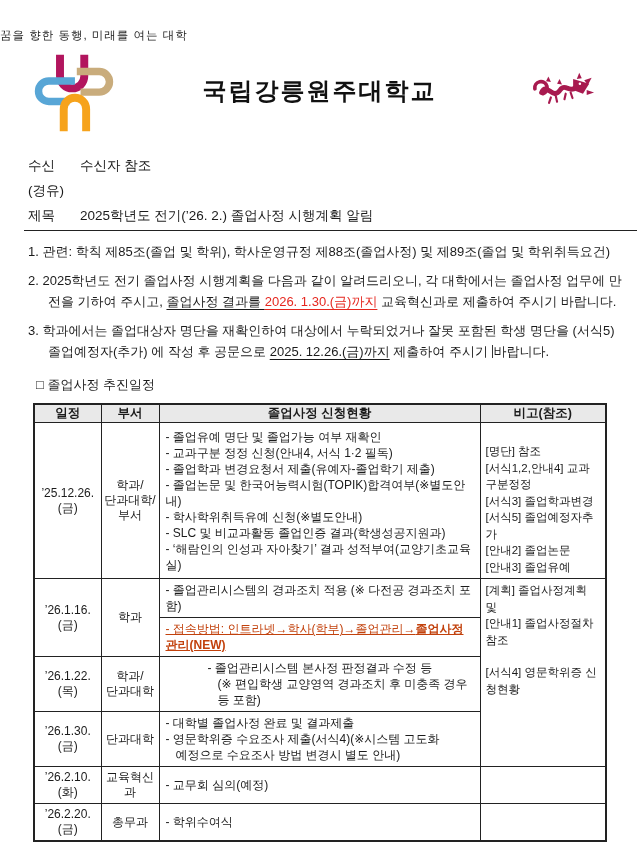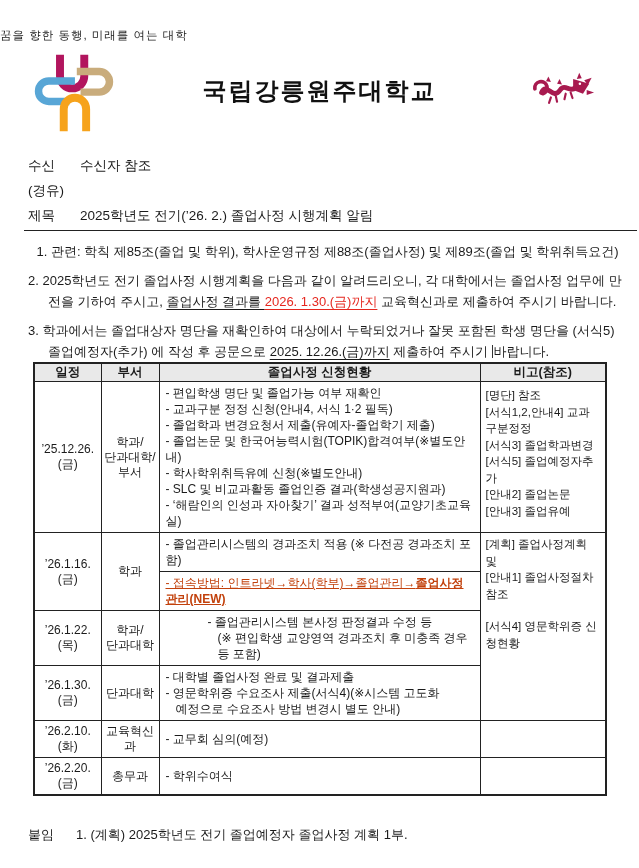--- a/index.html
+++ b/index.html
@@ -21,36 +21,36 @@
   
   .meta { margin:10px 14px 0 28px; font-size:13.5px; }
   .meta-line { line-height:25px; height:25px; }
   .meta-label { display:inline-block; min-width:30px; margin-right:22px; }
 
   .rule { border:none; border-top:1.6px solid #222; margin:2px 2px 0 24px; }
 
   
   .body-text { margin:10px 12px 0 28px; font-size:13px; line-height:1.62; }
   .para { margin-top:8px; }
-  .para.first { margin-top:10px;text-align:center; }
+  .para.first { margin-top:10px; }
   .hang { padding-left:20px; text-indent:-20px; }
   .ul { text-decoration:underline; text-underline-offset:3px; }
   .red { color:#e5271f; }
   .caret { display:inline-block; width:1px; height:13px; background:#333; vertical-align:-2px; margin-right:1px; }
   .schedule-heading { margin:12px 0 8px 8px; font-size:13px; }
 
   
   table.sched { border-collapse:collapse; margin-left:33px; width:572px; table-layout:fixed;
     font-size:12px; border:2px solid #222; }
   .sched th, .sched td { border:1px solid #222; vertical-align:middle; }
   .sched th { background:#e9e9e9; font-weight:bold; height:14px; font-size:12.5px; }
   .sched td.c { text-align:center; line-height:15px; padding:3px 1px; }
   .sched td.tasks { padding:3px 6px; line-height:16px; }
   .sched td.notes { padding:3px 5px; line-height:16.5px; font-size:11.5px; vertical-align:top; }
-  .sched tr.r1 td.notes { padding-top:5px; }
+  .sched tr.r1 td.notes { padding-top:20px; }
   .sched td.tasks .ind { padding-left:10px; }
   .sched td.blue { color:#c2410c;text-decoration:underline; }
   .sched td.blue .b { font-weight:bold; }
   .note-gap { height:16px; }
   .merged-notes { vertical-align:middle; }
   tr.r2a td.tasks, tr.r2b td.tasks { height:22px; }
   tr.r3 td.tasks { height:34px;padding-left:48px; }
   tr.r4 td.tasks { height:50px; }
   tr.r5 td, tr.r6 td { height:21px; }
 
@@ -101,20 +101,21 @@
       <span class="meta-label">제목</span><span>2025학년도 전기(’26. 2.) 졸업사정 시행계획 알림</span>
     </div>
   </div>
 
   <hr class="rule">
 
   <div class="body-text">
     <p class="para first">1. 관련: 학칙 제85조(졸업 및 학위), 학사운영규정 제88조(졸업사정) 및 제89조(졸업 및 학위취득요건)</p>
     <p class="para hang"><span>2. 2025학년도 전기 졸업사정 시행계획을 다음과 같이 알려드리오니, 각 대학에서는 졸업사정 업무에 만전을 기하여 주시고, </span><span class="ul">졸업사정 결과를 </span><span class="ul red">2026. 1.30.(금)까지</span><span> 교육혁신과로 제출하여 주시기 바랍니다.</span></p>
     <p class="para hang"><span>3. 학과에서는 졸업대상자 명단을 재확인하여 대상에서 누락되었거나 잘못 포함된 학생 명단을 (서식5) 졸업예정자(추가) 에 작성 후 공문으로 </span><span class="ul">2025. 12.26.(금)까지</span><span> 제출하여 주시기 </span><span class="caret"></span><span>바랍니다.</span></p>
+    <p class="schedule-heading">□ 졸업사정 추진일정</p>
   </div>
 
   <table class="sched">
     <colgroup>
         <col style="width:67px">
         <col style="width:58px">
         <col style="width:321px">
         <col style="width:126px">
       </colgroup>
     <thead>
@@ -127,21 +128,21 @@
     </thead>
     <tbody>
       <tr class="r1">
         <td class="c">’25.12.26.(금)</td>
         <td class="c">
           <div>학과/</div>
           <div>단과대학/</div>
           <div>부서</div>
         </td>
         <td class="tasks">
-          <div>- 편입학생 명단 및 졸업가능 여부 재확인</div>
+          <div>- 졸업유예 명단 및 졸업가능 여부 재확인</div>
           <div>- 교과구분 정정 신청(안내4, 서식 1·2 필독)</div>
           <div>- 졸업학과 변경요청서 제출(유예자-졸업학기 제출)</div>
           <div>- 졸업논문 및 한국어능력시험(TOPIK)합격여부(※별도안내)</div>
           <div>- 학사학위취득유예 신청(※별도안내)</div>
           <div>- SLC 및 비교과활동 졸업인증 결과(학생성공지원과)</div>
           <div>- ‘해람인의 인성과 자아찾기’ 결과 성적부여(교양기초교육실)</div>
         </td>
         <td class="notes">
           <div>[명단] 참조</div>
           <div>[서식1,2,안내4] 교과구분정정</div>

